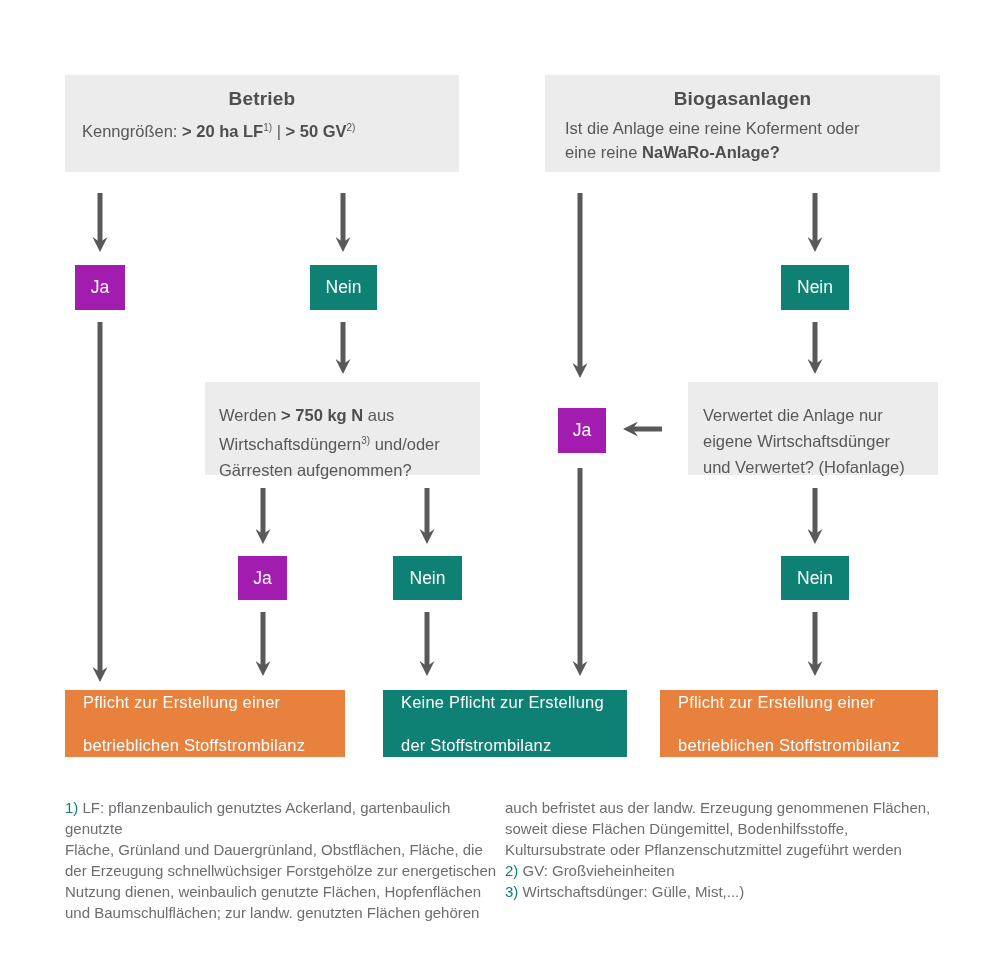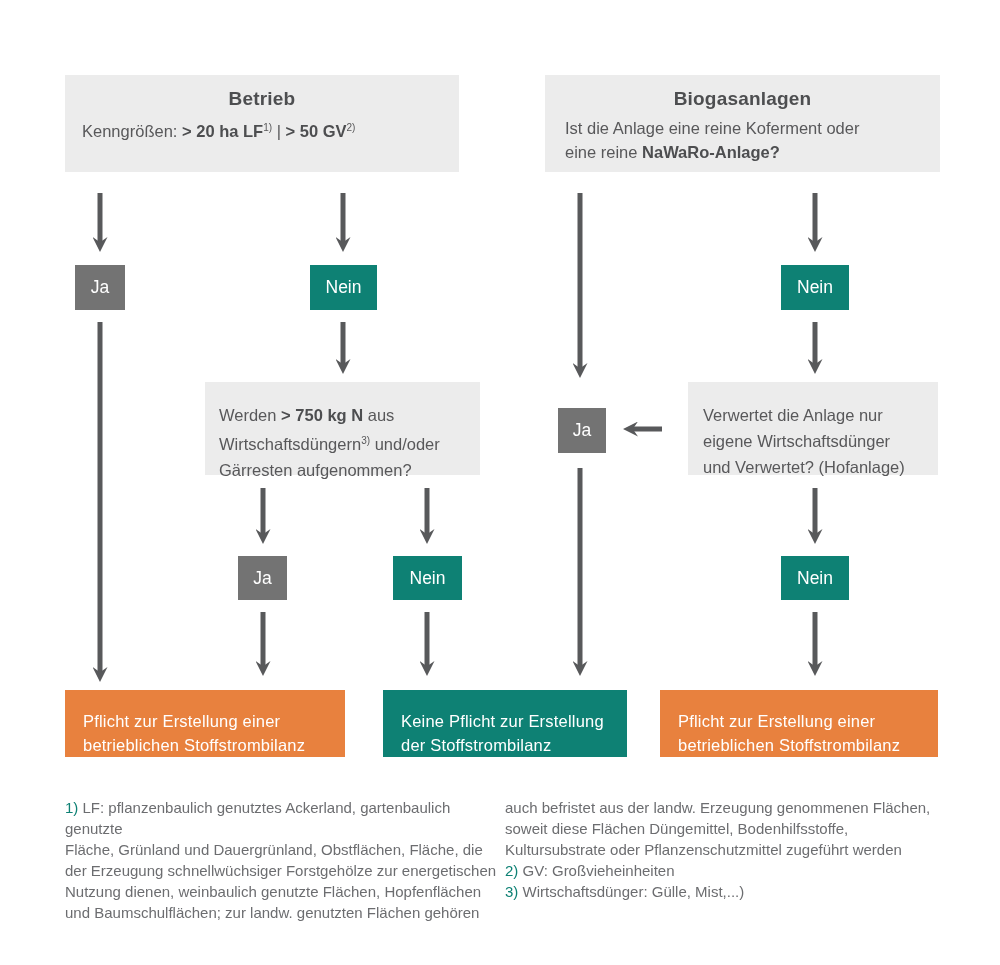--- a/index.html
+++ b/index.html
@@ -19,24 +19,24 @@
   .qbody{
     font-size:16.5px;line-height:24px;color:#58585A;padding:6px 16px 0 17px;
   }
   .qbody.noTitle{padding-top:20px;line-height:26px;}
   .qbody sup{font-size:10px;vertical-align:6px;}
   .qbody b{font-weight:bold;color:#4D4E50;}
   .badge{
     position:absolute;display:flex;align-items:center;justify-content:center;
     color:#ffffff;font-size:17.5px;box-sizing:border-box;
   }
-  .badge.orange{background:#737373;}
+  .badge.orange{background:#a21caf;}
   .badge.teal{background:#0E8174;}
   .result{
-    position:absolute;display:flex;flex-direction:column;justify-content:flex-end;
+    position:absolute;display:flex;flex-direction:column;justify-content:space-between;
     color:#ffffff;font-size:16.5px;line-height:24px;padding:0 14px 0 18px;
     box-sizing:border-box;letter-spacing:.2px;
   }
   .result.orange{background:#E8813E;}
   .result.teal{background:#0E8174;}
   .footcol{
     position:absolute;font-size:15px;line-height:21px;color:#6C6D70;
   }
   .fnmark{color:#0E8174;}
 </style>

